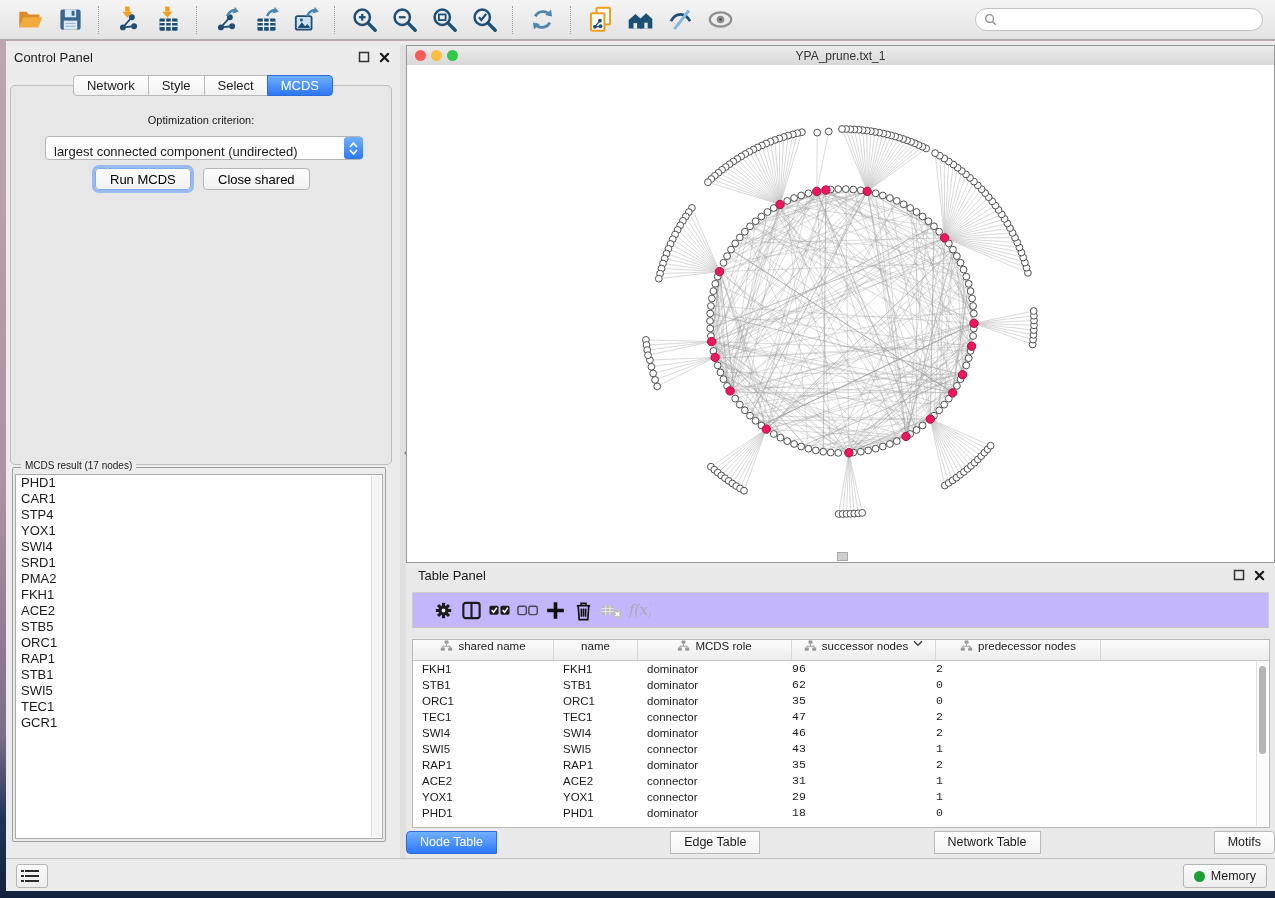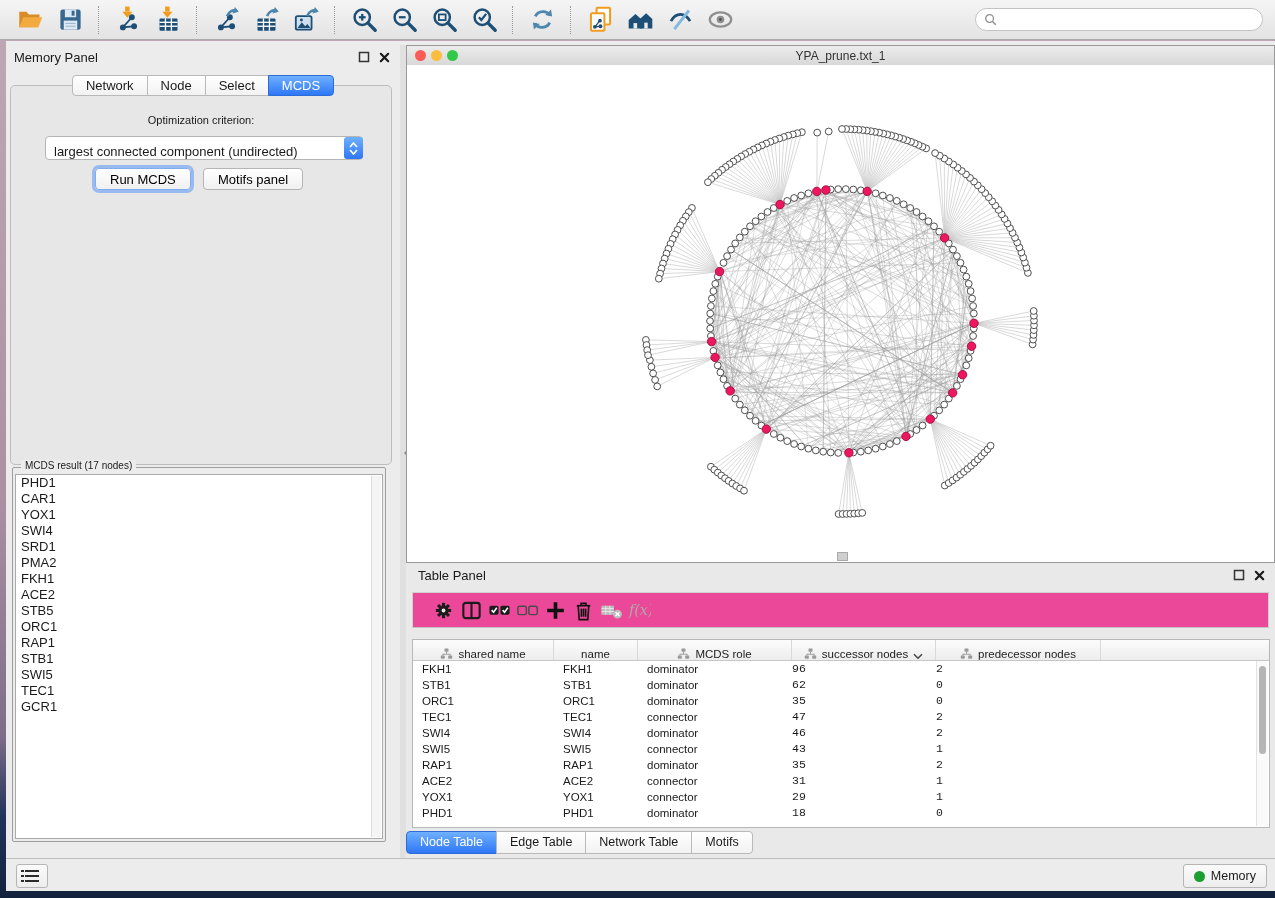--- a/index.html
+++ b/index.html
@@ -52,34 +52,34 @@
   
   #network-window{position:absolute;left:400px;top:4px;width:869px;height:518px;background:#fff;
     border:1px solid #999;box-sizing:border-box;}
   #net-titlebar{position:relative;height:19px;background:linear-gradient(#ececec,#d8d8d8);border-bottom:1px solid #b3b3b3;}
   .tl{position:absolute;top:4px;width:11px;height:11px;border-radius:50%;}
   #net-title{position:absolute;width:100%;text-align:center;top:3px;font-size:12px;color:#333;}
   #net-canvas{position:absolute;left:0;top:19px;width:867px;height:497px;background:#fff;overflow:hidden;}
   #h-grip{position:absolute;left:430px;bottom:1px;width:9px;height:7px;background:#cfcfcf;border:1px solid #aaa;}
   
   #table-panel{position:absolute;left:400px;top:522px;width:869px;height:295px;background:#e9e9e9;}
-  #tp-toolbar{position:absolute;left:6px;top:29px;width:857px;height:36px;background:#ec4899;
+  #tp-toolbar{position:absolute;left:6px;top:29px;width:857px;height:36px;background:#c4b5fd;
     border:1px solid #cfcfcf;border-bottom:1px solid #c3c3c3;box-sizing:border-box;display:flex;align-items:center;padding-left:16px;}
   .tp-btn{width:28px;height:28px;display:inline-flex;align-items:center;justify-content:center;}
   #node-table{position:absolute;left:6px;top:76px;width:858px;height:189px;background:#fff;border:1px solid #b8b8b8;box-sizing:border-box;}
   .thead{display:grid;grid-template-columns:141px 84px 154px 144px 165px 1fr;height:20px;
     background:linear-gradient(#fcfcfc,#ededed);border-bottom:1px solid #c7c7c7;}
-  .th{display:flex;align-items:flex-end;justify-content:center;gap:5px;font-size:11.5px;color:#222;
+  .th{display:flex;align-items:flex-start;justify-content:center;gap:5px;font-size:11.5px;color:#222;
     border-right:1px solid #d8d8d8;overflow:hidden;}
   .trow{display:grid;grid-template-columns:141px 84px 154px 144px 165px 1fr;height:16px;}
   .tcell{font-size:11.5px;line-height:16px;padding-left:9px;white-space:nowrap;overflow:hidden;}
   .tcell.num{text-align:left;padding-right:16px;padding-left:0;font-family:Liberation Mono, monospace;}
   #table-scroll{position:absolute;top:21px;right:1px;bottom:1px;width:11px;background:#fafafa;border-left:1px solid #e2e2e2;}
   #table-scroll .thumb{position:absolute;top:5px;left:1.5px;width:7px;height:88px;background:#b5b5b5;border-radius:4px;}
-  #table-tabs{position:absolute;left:0;bottom:4px;width:100%;display:flex;justify-content:flex-start;}
+  #table-tabs{position:absolute;left:0;bottom:4px;width:100%;display:flex;justify-content:space-between;}
   #table-tabs .seg{height:21px;line-height:21px;font-size:12.5px;}
   
   #status-bar{position:absolute;left:0;top:817px;width:1269px;height:33px;background:#ececec;border-top:1px solid #bdbdbd;box-sizing:border-box;}
   #status-list-btn{position:absolute;left:10px;top:5px;width:30px;height:22px;background:linear-gradient(#fbfbfb,#ededed);
     border:1px solid #b5b5b5;border-radius:3px;display:flex;align-items:center;justify-content:center;}
   #memory-btn{position:absolute;right:8px;top:5px;height:22px;background:linear-gradient(#fbfbfb,#ededed);
     border:1px solid #b5b5b5;border-radius:3px;display:flex;align-items:center;gap:6px;padding:0 10px;font-size:12.5px;text-align:right;}
   #memory-dot{width:11px;height:11px;border-radius:50%;background:#1d9e33;}
   .list-glyph{display:flex;flex-direction:column;gap:2.5px;}
   .list-glyph i{display:block;width:14px;height:2.5px;background:#2b2b2b;position:relative;}
@@ -265,61 +265,62 @@
           <line x1="9.2" y1="9.2" x2="12.6" y2="12.6" stroke="#8f8f8f" stroke-width="1.6"></line>
         </svg>
       <input placeholder="" style="">
     </span>
   </div>
 
   <div id="app-body">
 
     <div id="control-panel">
       <div class="panel-head">
-        <span class="panel-title">Memory Panel</span>
+        <span class="panel-title">Control Panel</span>
         <span class="panel-btns">
           <span>
               <svg width="12" height="12" viewBox="0 0 12 12">
                 <rect x="1.5" y="1.5" width="9" height="9" fill="none" stroke="#333" stroke-width="1.5"></rect>
               </svg>
             </span>
           <span>
               <svg width="11" height="11" viewBox="0 0 12 12">
                 <path d="M2 2l8 8M10 2l-8 8" stroke="#1a1a1a" stroke-width="2.4" stroke-linecap="round"></path>
               </svg>
             </span>
         </span>
       </div>
       <div id="ctl-tabs">
           <span class="seg">Network</span>
-          <span class="seg">Node</span>
+          <span class="seg">Style</span>
           <span class="seg">Select</span>
           <span class="seg seg-active">MCDS</span>
         </div>
       <div id="tab-content">
         <div id="opt-label">Optimization criterion:</div>
         <div id="criterion-select">
           <span class="sel-text">largest connected component (undirected)</span>
           <span class="stepper">
             <svg width="9" height="6" viewBox="0 0 9 6">
                 <path d="M1 5l3.5-4L8 5" fill="none" stroke="#fff" stroke-width="1.6"></path>
               </svg>
             <svg width="9" height="6" viewBox="0 0 9 6">
                 <path d="M1 1l3.5 4L8 1" fill="none" stroke="#fff" stroke-width="1.6"></path>
               </svg>
           </span>
         </div>
         <button class="btn" id="run-btn">Run MCDS</button>
-        <button class="btn" id="close-btn">Motifs panel</button>
+        <button class="btn" id="close-btn">Close shared</button>
       </div>
       <div id="mcds-group">
         <span id="mcds-legend">MCDS result (17 nodes)</span>
         <div id="mcds-list">
             <div class="mcds-item">PHD1</div>
             <div class="mcds-item">CAR1</div>
+            <div class="mcds-item">STP4</div>
             <div class="mcds-item">YOX1</div>
             <div class="mcds-item">SWI4</div>
             <div class="mcds-item">SRD1</div>
             <div class="mcds-item">PMA2</div>
             <div class="mcds-item">FKH1</div>
             <div class="mcds-item">ACE2</div>
             <div class="mcds-item">STB5</div>
             <div class="mcds-item">ORC1</div>
             <div class="mcds-item">RAP1</div>
             <div class="mcds-item">STB1</div>

